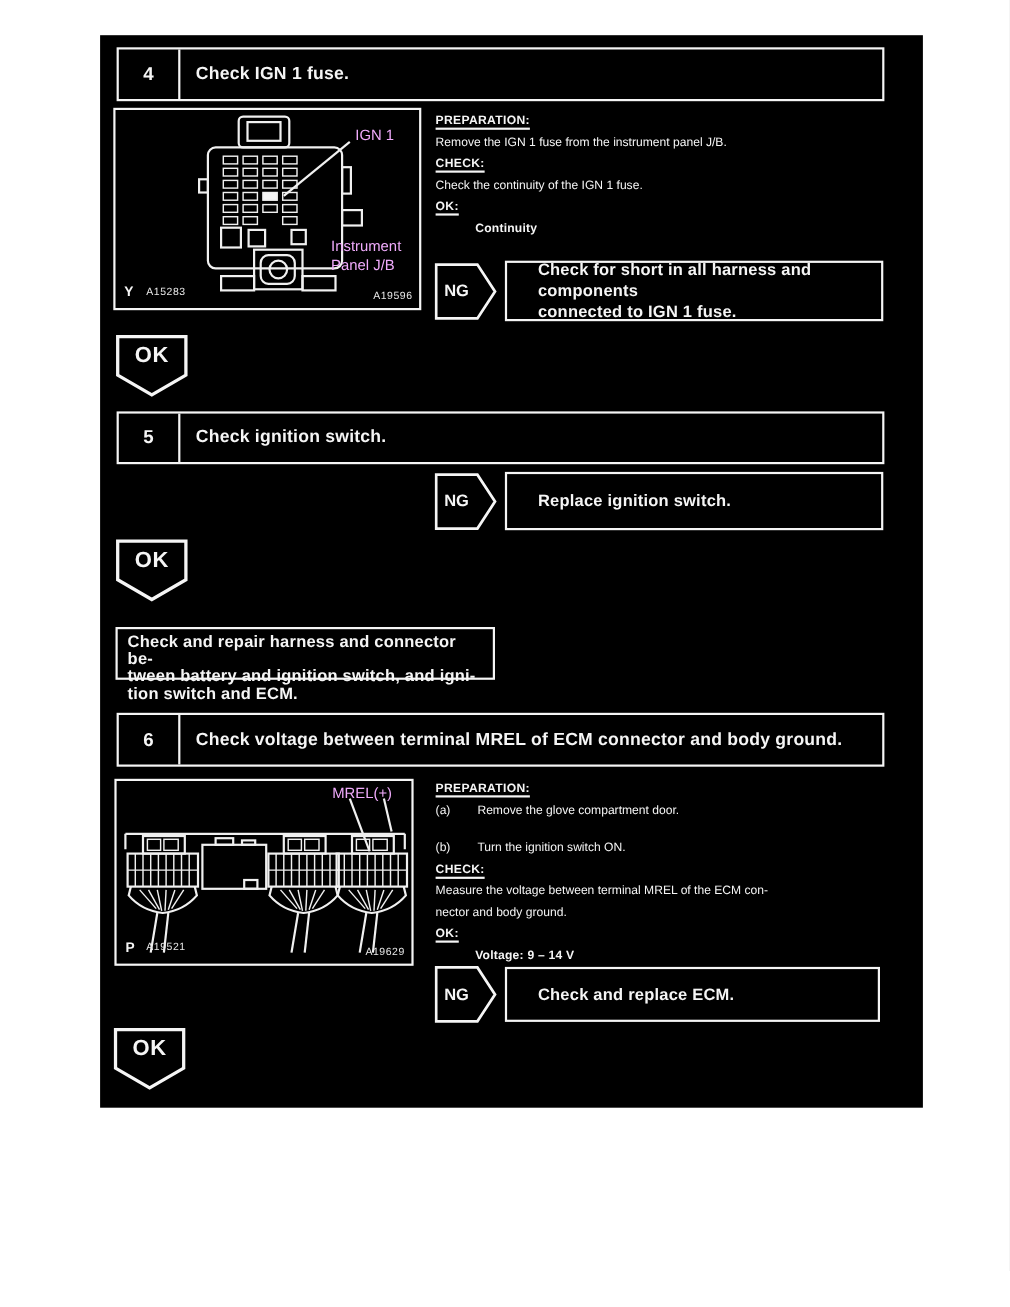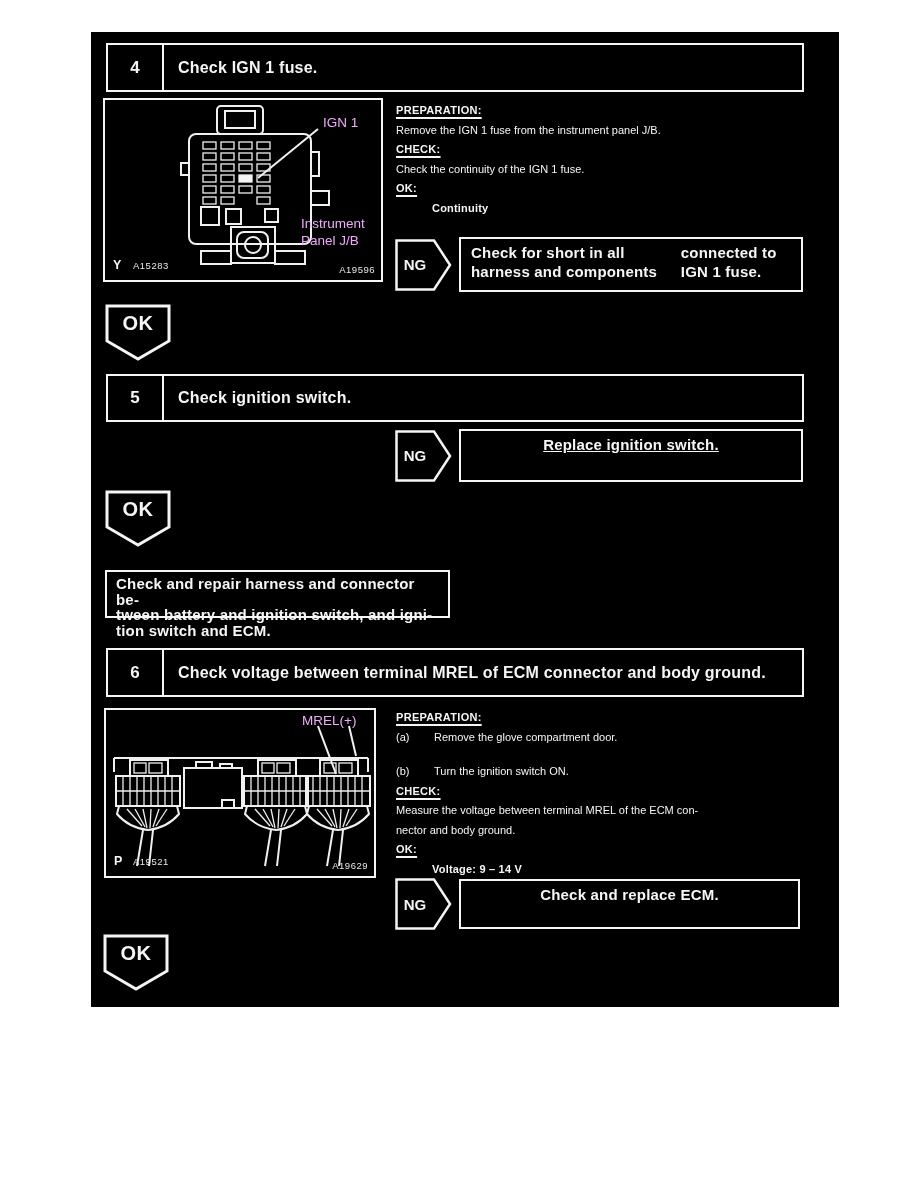--- a/index.html
+++ b/index.html
@@ -27,22 +27,22 @@
   .prep-row{display:flex;}
   .prep-letter{flex:0 0 38px;}
   .spacer15{height:15px;}
 
   
   .ng-row{display:flex;align-items:center;gap:7px;}
   .ng-arrow{position:relative;width:57px;flex:0 0 auto;}
   .ng-arrow svg{display:block;}
   .ng-arrow .ng-text{position:absolute;left:0;top:0;width:40px;height:100%;display:flex;align-items:center;justify-content:center;
                      font-weight:bold;font-size:15px;color:#f5f5f5;}
-  .ng-box{border:2px solid #f5f5f5;box-sizing:border-box;display:flex;justify-content:center;
-          padding:4px 10px;font-weight:bold;font-size:15px;line-height:19px;letter-spacing:.2px;}
+  .ng-box{border:2px solid #f5f5f5;box-sizing:border-box;display:flex;flex-direction:column;justify-content:center;
+          padding:4px 28px;font-weight:bold;font-size:15px;line-height:19px;letter-spacing:.2px;}
 
   
   .ok-badge{position:absolute;width:66px;height:58px;}
   .ok-badge svg{display:block;}
   .ok-badge .ok-text{position:absolute;left:0;top:8px;width:100%;display:flex;justify-content:center;
                      font-weight:bold;font-size:20px;letter-spacing:.5px;color:#f5f5f5;}
 
   
   .note-box{border:2px solid #f5f5f5;box-sizing:border-box;padding:4px 9px;font-weight:bold;font-size:15px;line-height:15.5px;letter-spacing:.2px;}
 
@@ -146,21 +146,21 @@
     <div class="step-title">Check ignition switch.</div>
   </div>
 
   <div class="ng-row abs" style="left:304px;top:397px;">
     <div class="ng-arrow">
       <svg width="57" height="52" viewBox="0 0 57 52">
         <polygon points="1.5,1.5 39,1.5 55,26 39,50.5 1.5,50.5" fill="#000" stroke="#f5f5f5" stroke-width="2.5"></polygon>
       </svg>
       <span class="ng-text">NG</span>
     </div>
-    <div class="ng-box" style="width:344px;height:53px;text-decoration:underline;">
+    <div class="ng-box" style="width:344px;height:53px;">
       <div>Replace ignition switch.</div>
     </div>
   </div>
 
   <div class="ok-badge" style="left:14px;top:458px;">
     <svg width="66" height="58" viewBox="0 0 66 58">
       <polygon points="2,2 64,2 64,37 33,55 2,37" fill="#000" stroke="#f5f5f5" stroke-width="3"></polygon>
     </svg>
     <span class="ok-text">OK</span>
   </div>

